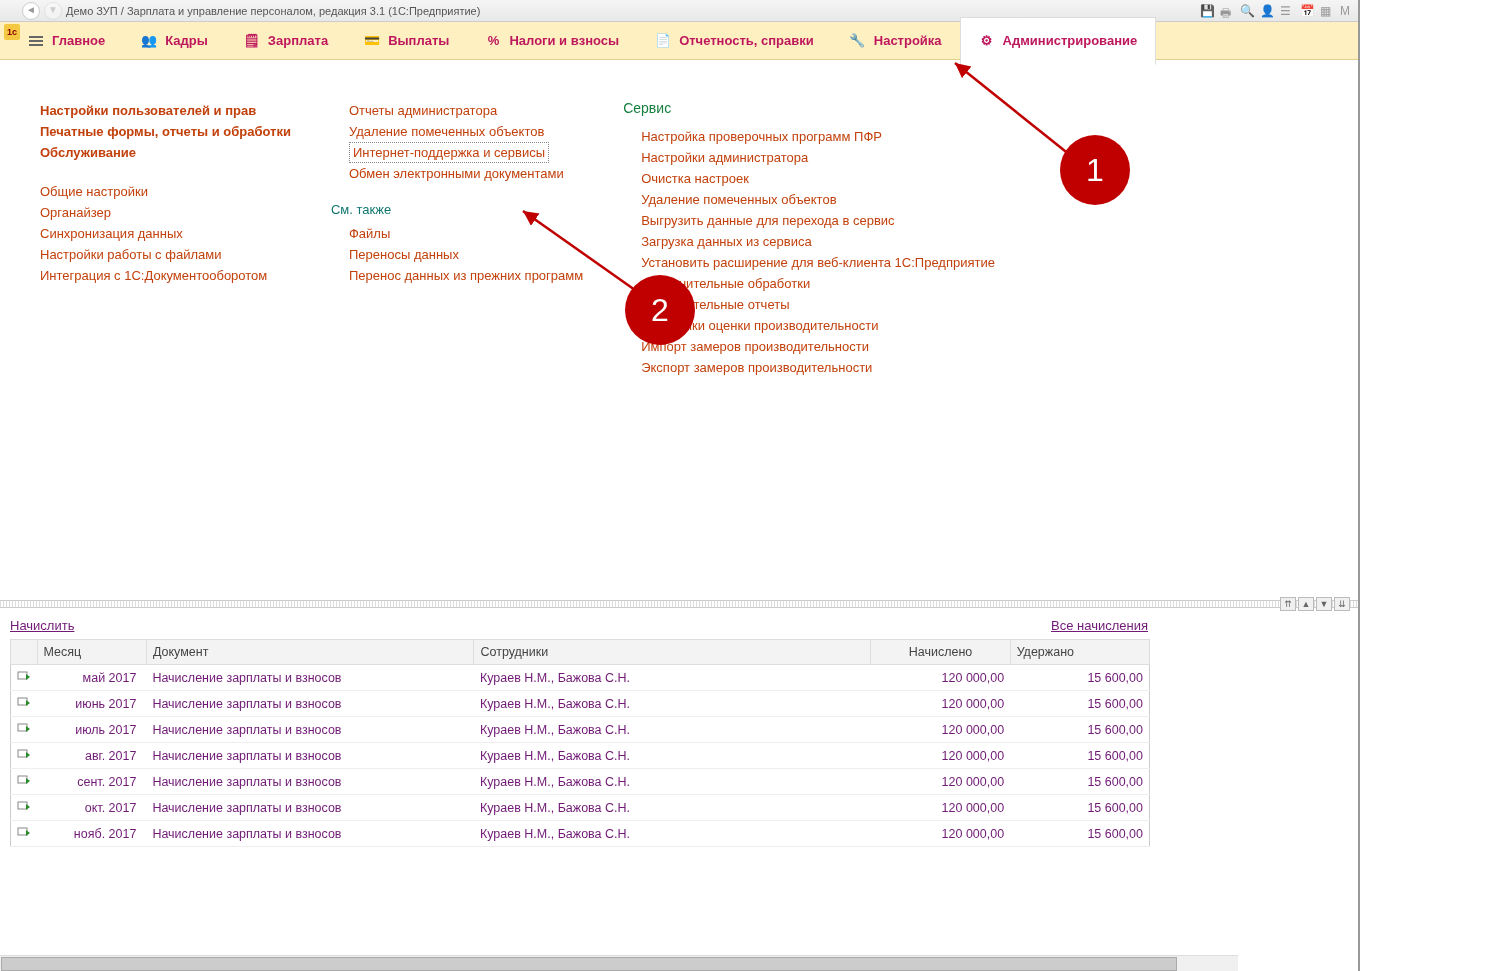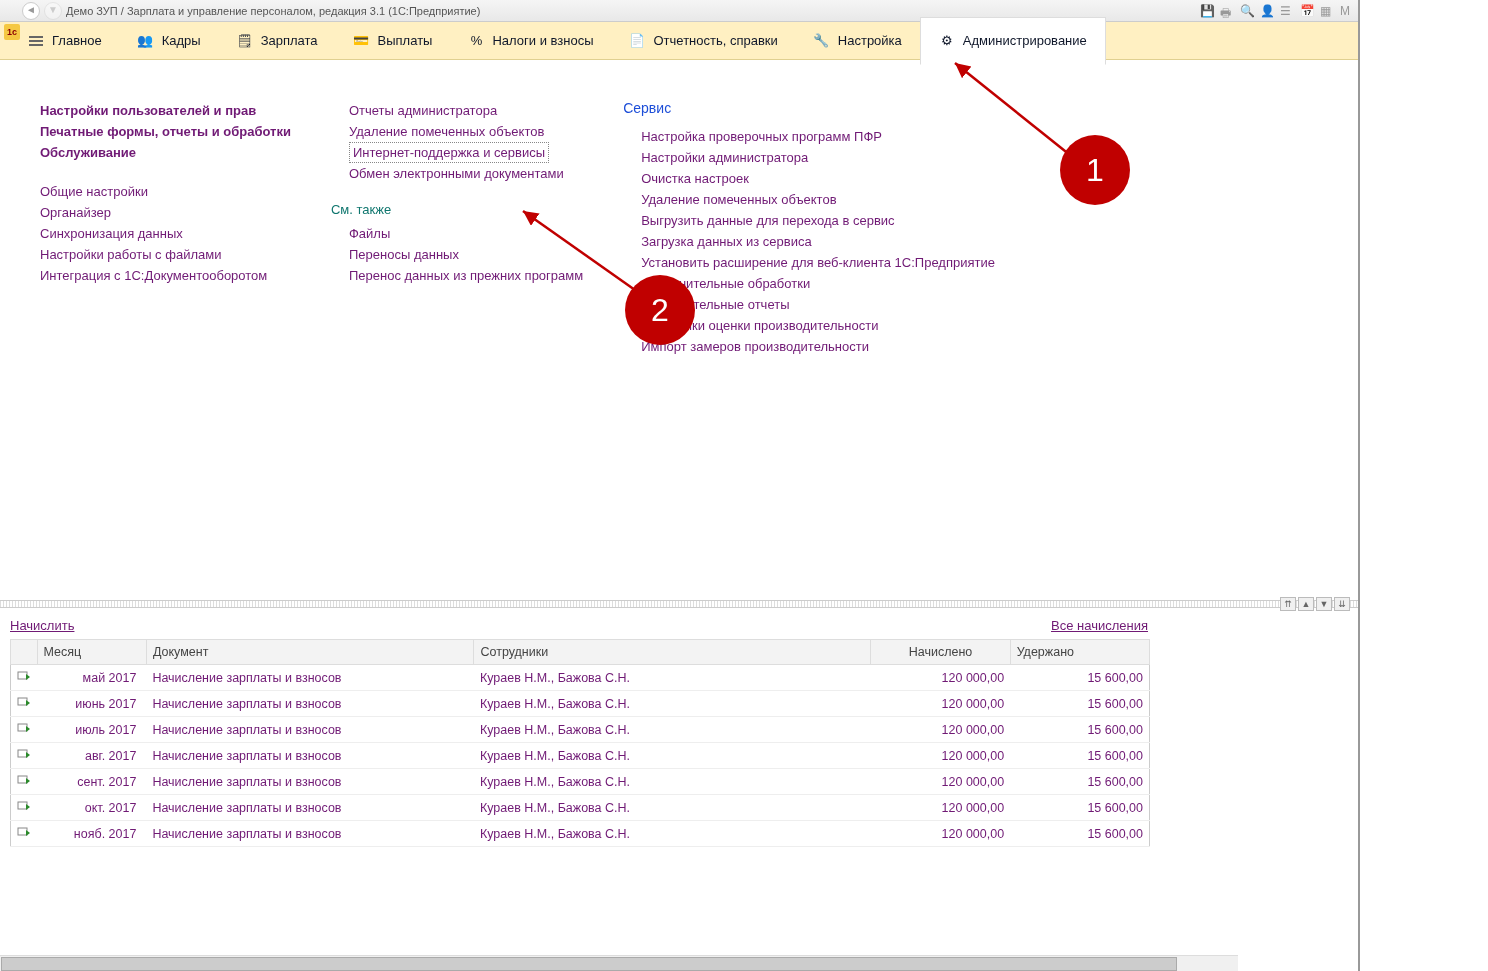--- a/index.html
+++ b/index.html
@@ -8,33 +8,33 @@
   
   .titlebar { height: 22px; background: linear-gradient(#f5f5f5, #e8e8e8); border-bottom: 1px solid #ccc; display: flex; align-items: center; padding: 0 4px; }
   .titlebar .app-icon { width: 16px; height: 16px; background: #f5c842; border-radius: 2px; font-size: 9px; text-align: center; line-height: 16px; font-weight: bold; color: #8b0000; margin-right: 2px; margin-top: 42px; }
   .titlebar .back-btn { width: 18px; height: 18px; border: 1px solid #ccc; border-radius: 9px; background: #fff; margin-right: 4px; text-align: center; line-height: 14px; font-size: 10px; color: #999; }
   .titlebar .title { font-size: 11px; color: #555; flex: 1; }
   .titlebar .tb-icons { display: flex; gap: 6px; }
   .titlebar .tb-icons span { width: 14px; height: 14px; color: #999; font-size: 12px; }
   
   
   .mainnav { height: 38px; background: #fff0c2; border-bottom: 1px solid #e0d090; display: flex; align-items: center; padding: 0 10px; }
-  .nav-item { display: flex; align-items: center; padding: 0 18px; height: 48px; color: #0f172a; cursor: pointer; gap: 8px; }
+  .nav-item { display: flex; align-items: center; padding: 0 18px; height: 48px; color: #be185d; cursor: pointer; gap: 8px; font-weight: bold; }
   .nav-item:last-child { background: #fff; border: 1px solid #ddd; border-bottom: 1px solid #fff; }
   .nav-icon { width: 16px; height: 16px; display: inline-flex; align-items: center; justify-content: center; }
   .nav-hamburger { display: flex; flex-direction: column; gap: 2px; }
   .nav-hamburger div { width: 14px; height: 2px; background: #666; }
   
   
   .content { padding: 40px 40px 10px 40px; height: 540px; overflow: hidden; }
   .cols { display: flex; gap: 40px; }
   .col { min-width: 240px; }
-  .col-link { display: block; padding: 3px 0; color: #701a75; font-size: 13px; cursor: pointer; }
+  .col-link { display: block; padding: 3px 0; color: #c2410c; font-size: 13px; cursor: pointer; }
   .col-link.bold { font-weight: bold; }
-  .col-head { color: #1d4ed8; font-size: 14px; margin-bottom: 10px; }
+  .col-head { color: #15803d; font-size: 14px; margin-bottom: 10px; }
   .col-sub { color: #0f766e; margin: 18px 0 6px 0; font-size: 13px; }
   .col-indent { padding-left: 18px; }
   .highlighted { border: 1px dotted #888; padding: 2px 3px; display: inline-block; }
   .service-links .col-link { padding-left: 18px; }
   
   
   .anno-badge { position: absolute; width: 70px; height: 70px; border-radius: 50%; background: #c00000; color: #fff; font-size: 32px; font-weight: 400; display: flex; align-items: center; justify-content: center; z-index: 20; }
   .arrow-svg { position: absolute; z-index: 19; pointer-events: none; }
   
   
@@ -151,20 +151,21 @@
       <a class="col-link">Настройки администратора</a>
       <a class="col-link">Очистка настроек</a>
       <a class="col-link">Удаление помеченных объектов</a>
       <a class="col-link">Выгрузить данные для перехода в сервис</a>
       <a class="col-link">Загрузка данных из сервиса</a>
       <a class="col-link">Установить расширение для веб-клиента 1С:Предприятие</a>
       <a class="col-link">Дополнительные обработки</a>
       <a class="col-link">Дополнительные отчеты</a>
       <a class="col-link">Настройки оценки производительности</a>
       <a class="col-link">Импорт замеров производительности</a>
+      <a class="col-link">Экспорт замеров производительности</a>
     </div>
   </div>
 </div>
 
 <div class="anno-badge" style="left:1060px; top:135px;">1</div>
 <div class="anno-badge" style="left:625px; top:275px;">2</div>
 <svg class="arrow-svg" style="left:945px; top:55px;" width="140" height="110">
   <defs>
         <marker id="ah1" markerWidth="8" markerHeight="8" refX="6" refY="3" orient="auto">
           <path d="M0,0 L6,3 L0,6 Z" fill="#c00000"></path>

